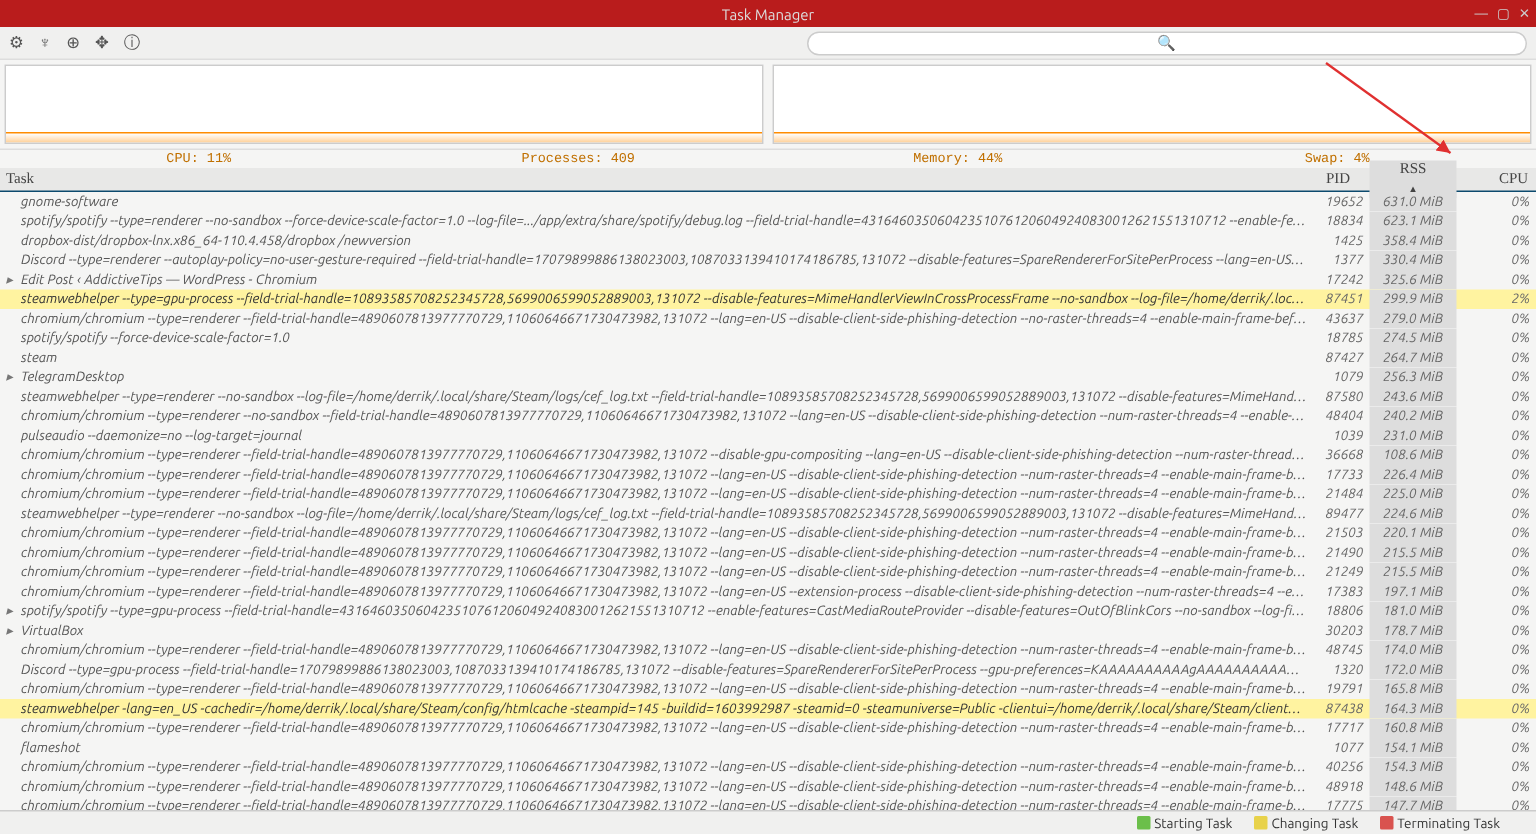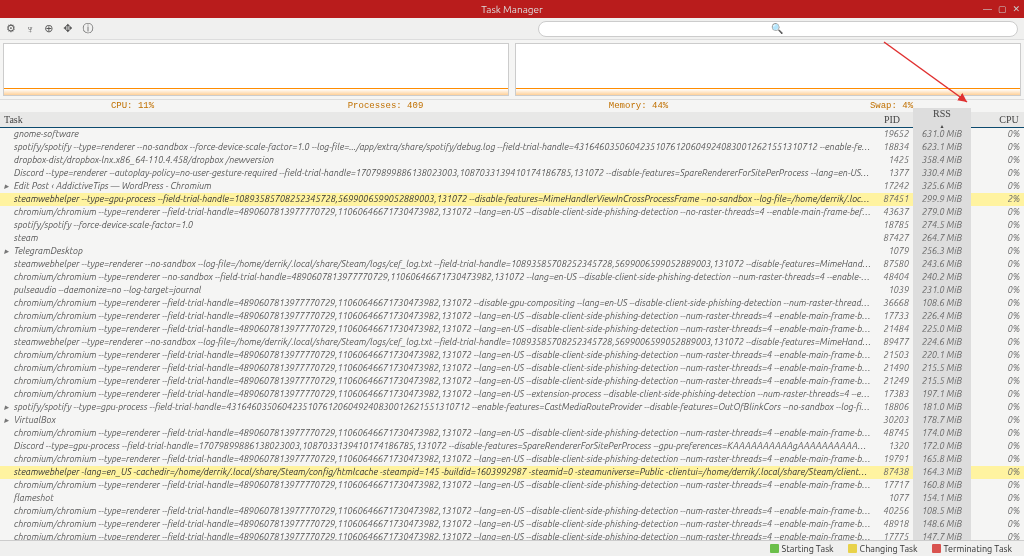--- a/index.html
+++ b/index.html
@@ -132,21 +132,21 @@
     .row .col { text-align: right; padding: 0 4px; color: #666; }
     .row.yellow { background: #fff3a0; color: #333; }
     .row .expander { display: inline-block; width: 10px; color: #777; }
     .footer {
       height: 16px;
       border-top: 1px solid #ccc;
       display: flex;
       justify-content: flex-end;
       align-items: center;
       gap: 14px;
-      padding: 0 12px;
+      padding: 0 24px;
       font-size: 9px;
       background: #f0f0ef;
     }
     .legend { display: flex; align-items: center; gap: 3px; }
     .swatch { width: 9px; height: 9px; border-radius: 1px; }
     .sw-green { background: #6bbf4a; }
     .sw-yellow { background: #e8d24a; }
     .sw-red { background: #d9534f; }
   </style>
 </head>
@@ -373,21 +373,21 @@
     </div>
     <div class="row indent">
       <div class="col-task">flameshot</div>
       <div class="col col-pid">1077</div>
       <div class="col col-rss">154.1 MiB</div>
       <div class="col col-cpu">0%</div>
     </div>
     <div class="row indent">
       <div class="col-task">chromium/chromium --type=renderer --field-trial-handle=4890607813977770729,11060646671730473982,131072 --lang=en-US --disable-client-side-phishing-detection --num-raster-threads=4 --enable-main-frame-before-activation --renderer-client-id=85 --no-v...</div>
       <div class="col col-pid">40256</div>
-      <div class="col col-rss">108.5 MiB</div>
+      <div class="col col-rss">154.3 MiB</div>
       <div class="col col-cpu">0%</div>
     </div>
     <div class="row indent">
       <div class="col-task">chromium/chromium --type=renderer --field-trial-handle=4890607813977770729,11060646671730473982,131072 --lang=en-US --disable-client-side-phishing-detection --num-raster-threads=4 --enable-main-frame-before-activation --renderer-client-id=133 --no-v...</div>
       <div class="col col-pid">48918</div>
       <div class="col col-rss">148.6 MiB</div>
       <div class="col col-cpu">0%</div>
     </div>
     <div class="row indent">
       <div class="col-task">chromium/chromium --type=renderer --field-trial-handle=4890607813977770729,11060646671730473982,131072 --lang=en-US --disable-client-side-phishing-detection --num-raster-threads=4 --enable-main-frame-before-activation --renderer-client-id=20 --no-v...</div>

